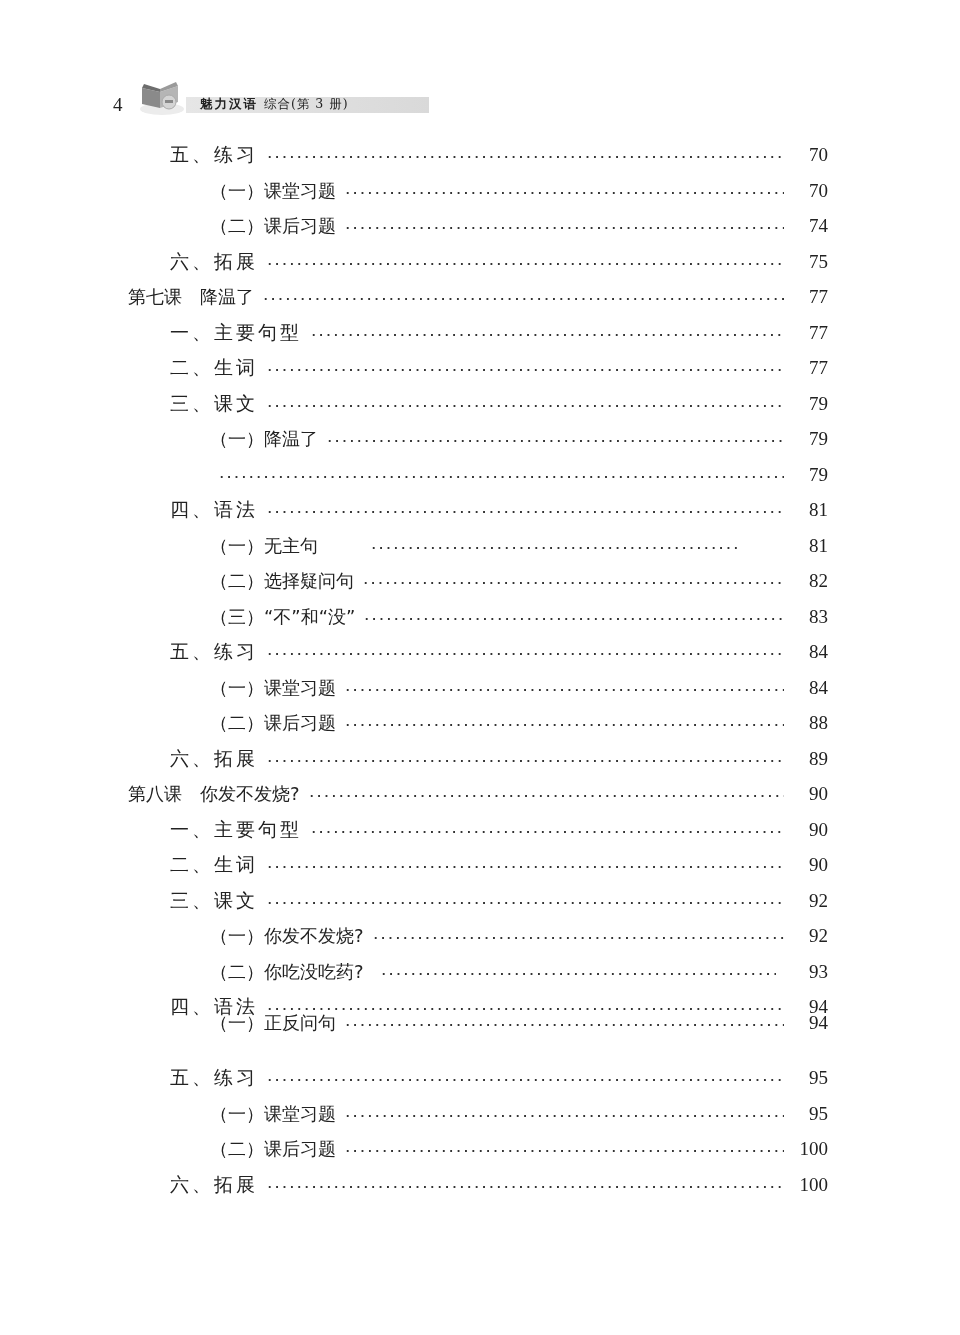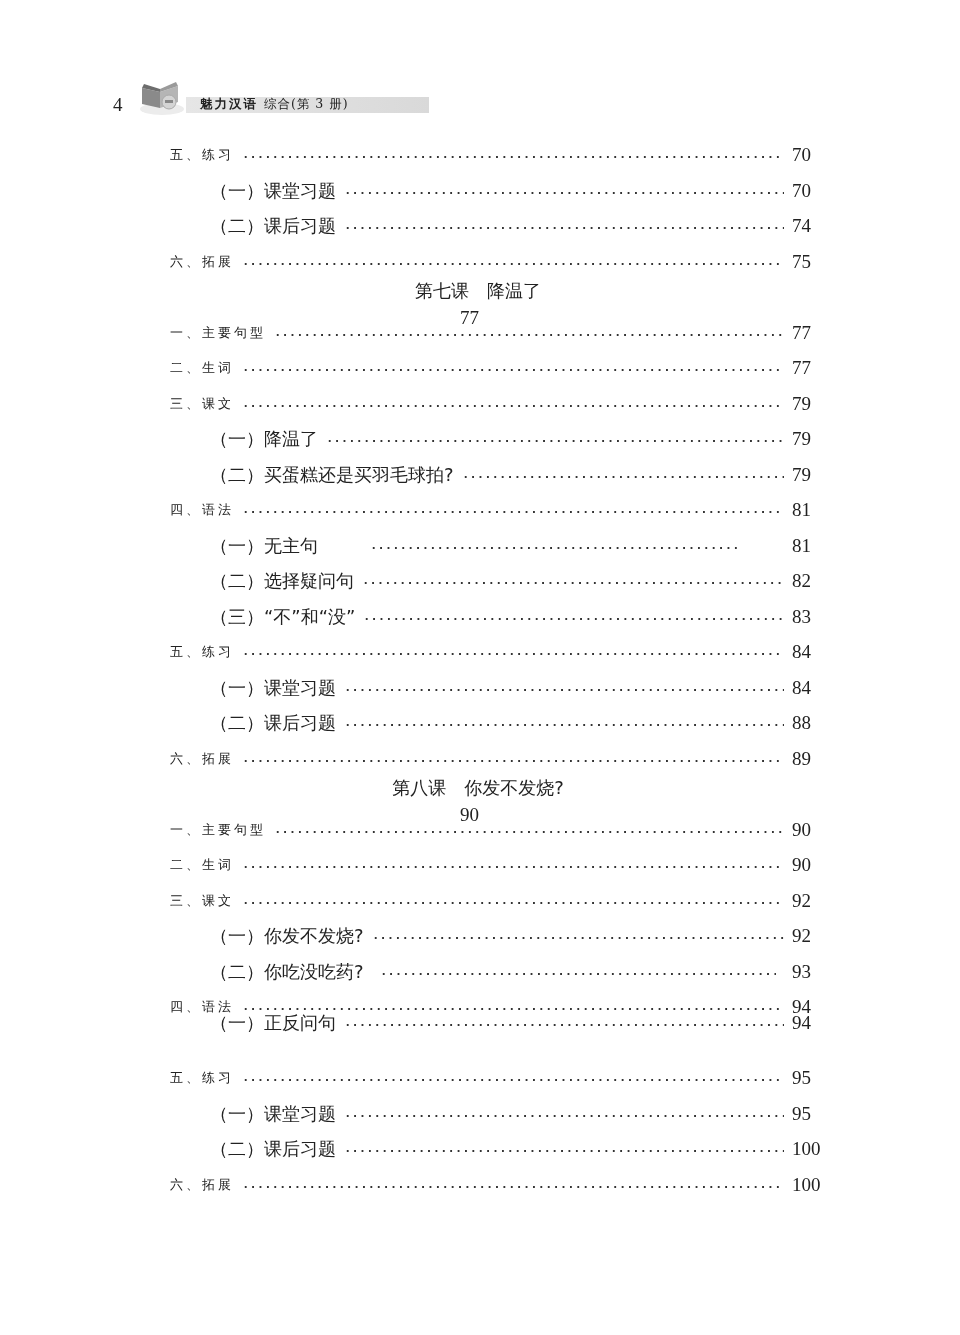--- a/index.html
+++ b/index.html
@@ -16,27 +16,27 @@
                     letter-spacing: 1px; white-space: nowrap; }
     .header-title .series { font-weight: bold; letter-spacing: 2px; margin-right: 6px; }
 
     .toc { position: absolute; left: 0; top: 137px; width: 960px; }
     .toc-row { position: absolute; height: 36px; display: flex; align-items: center; right: 132px; }
     .toc-row .label { white-space: nowrap; font-size: 18px; color: #222; }
     .toc-row .dots { flex: 1; margin: 0 8px; height: 2px; align-self: center;
                      background-image: radial-gradient(circle, #333 1px, transparent 1.3px);
                      background-size: 7.4px 2px; background-repeat: repeat-x; margin-top: 4px; }
     .toc-row .page { font-family: "Liberation Serif", serif; font-size: 19px; color: #222;
-                     width: 36px; }
-
-    .lvl0 { left: 128px; flex-direction: column; }
+                     width: 36px; text-align: right; }
+
+    .lvl0 { left: 128px; }
     .lvl0 .label { font-family: "DejaVu Sans", "Liberation Sans", sans-serif; font-size: 18px; }
     .lvl0 .label .gap { display: inline-block; width: 18px; }
     .lvl1 { left: 170px; }
-    .lvl1 .label { font-family: Liberation Sans, sans-serif; letter-spacing: 3px; font-size: 13px; }
+    .lvl1 .label { font-family: Liberation Sans, sans-serif; letter-spacing: 3px; font-size: 19px; }
     .lvl2 { left: 210px; }
     .lvl2 .label { font-family: "DejaVu Sans", "Liberation Sans", sans-serif; font-size: 18px; }
   </style>
 </head>
 <body>
 
 <div class="header">
   <div class="page-num">4</div>
   <div class="header-bar"></div>
   <svg class="book-logo" viewBox="0 0 50 38">
@@ -93,21 +93,20 @@
       <span class="label">三、课文</span>
       <span class="dots"></span>
       <span class="page">79</span>
     </div>
     <div class="toc-row lvl2" style="top: 284px;">
       <span class="label">（一）降温了</span>
       <span class="dots"></span>
       <span class="page">79</span>
     </div>
     <div class="toc-row lvl2" style="top: 319.5px;">
-      <span class="label">（二）买蛋糕还是买羽毛球拍?</span>
       <span class="dots"></span>
       <span class="page">79</span>
     </div>
     <div class="toc-row lvl1" style="top: 355px;">
       <span class="label">四、语法</span>
       <span class="dots"></span>
       <span class="page">81</span>
     </div>
     <div class="toc-row lvl2" style="top: 390.5px; gap: 44px;">
       <span class="label">（一）无主句</span>

